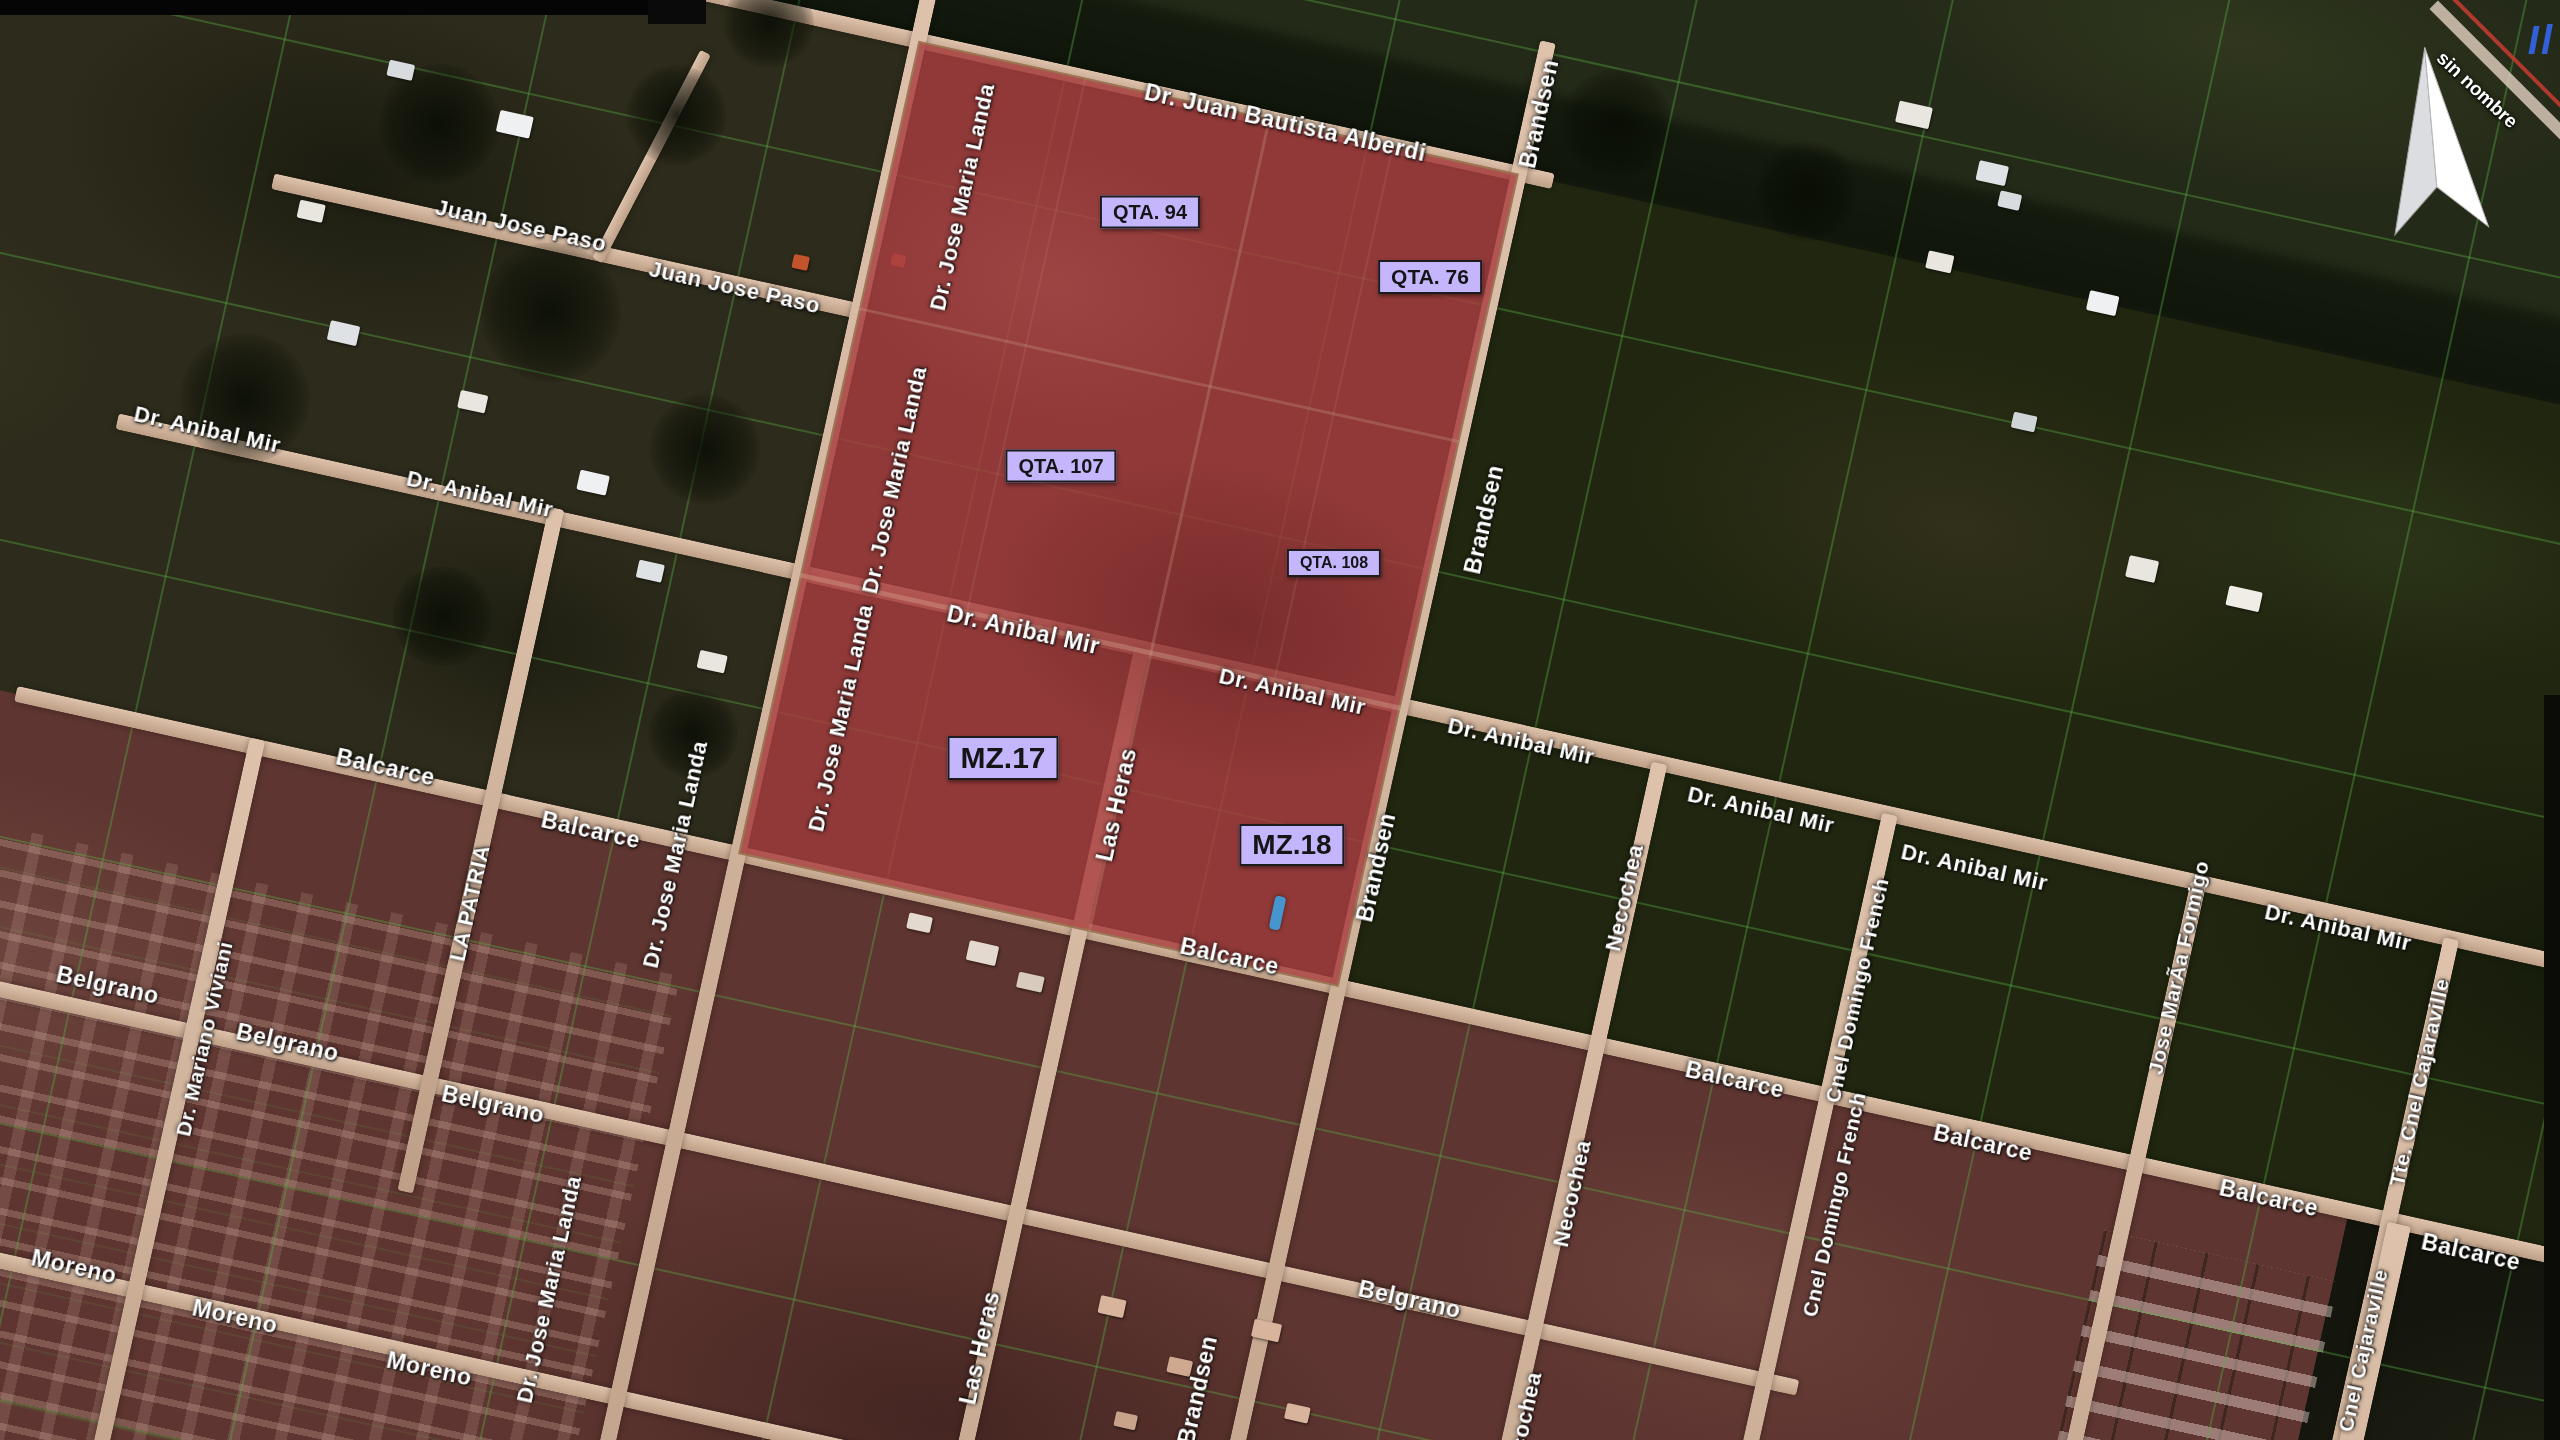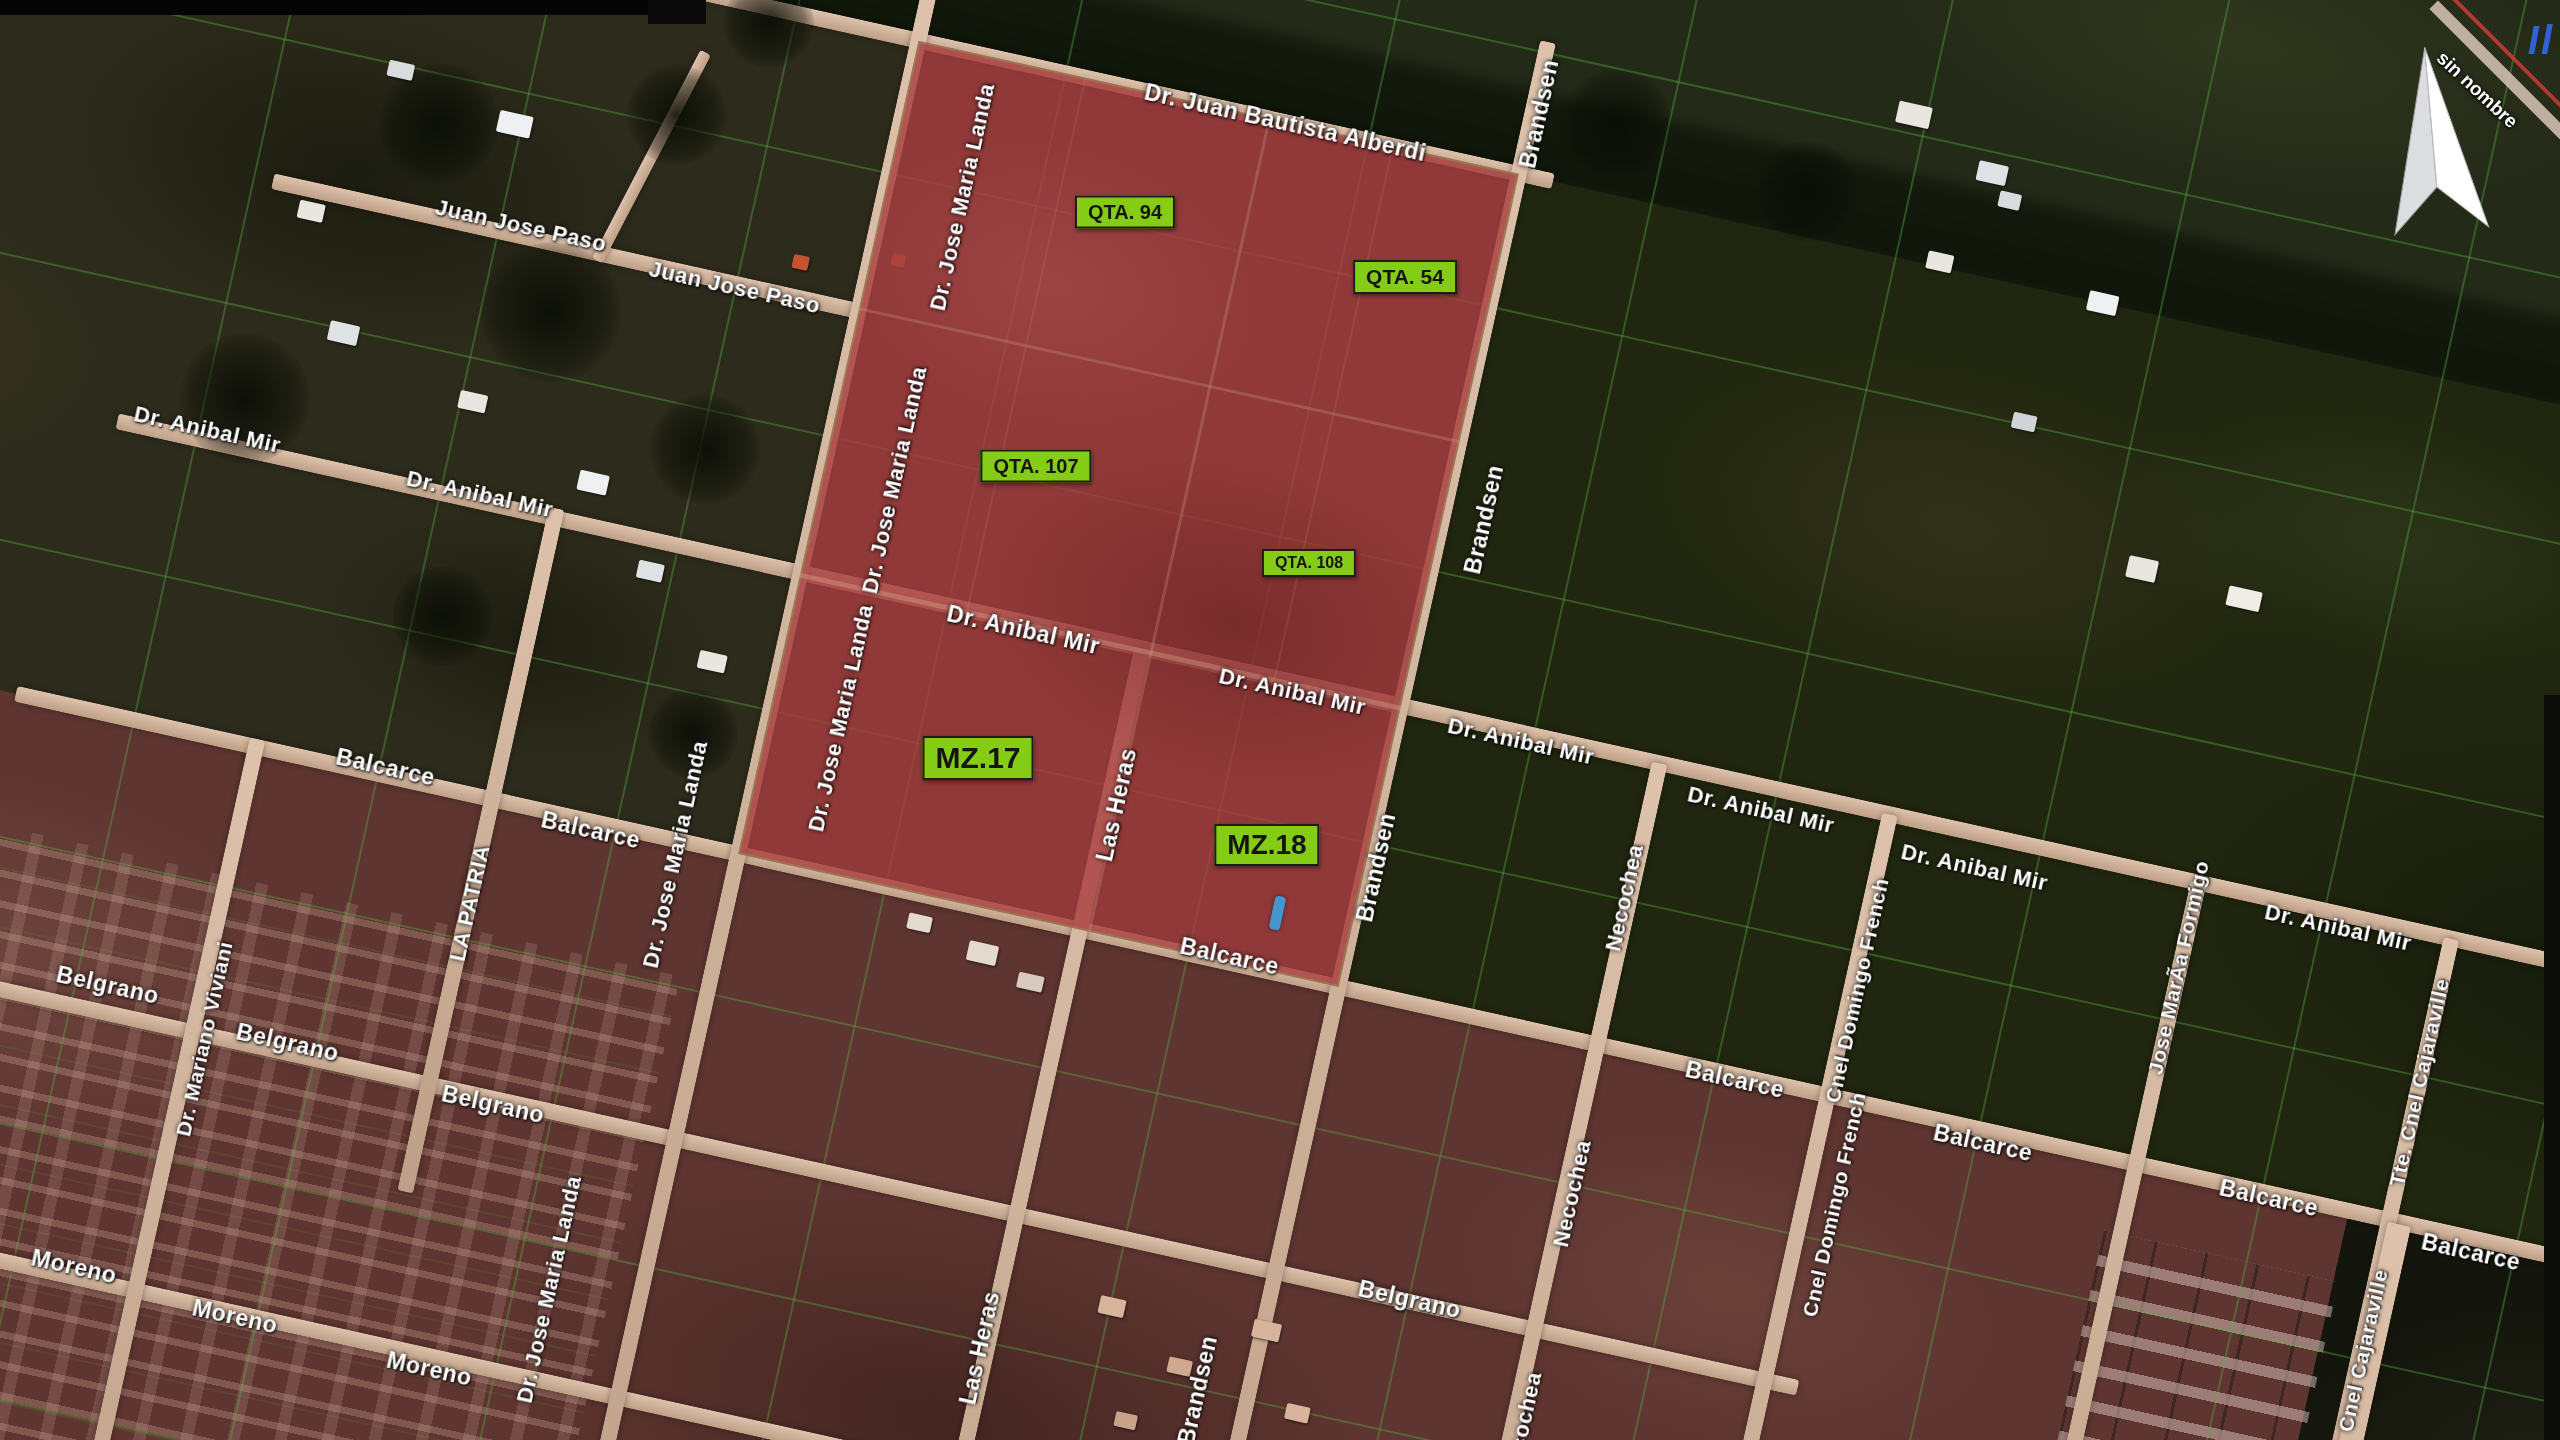--- a/index.html
+++ b/index.html
@@ -61,23 +61,23 @@
      repeating-linear-gradient(0deg, rgba(100,170,70,.14) 0 2px, transparent 2px 58px);}
   .hood-se{background:
      repeating-linear-gradient(0deg, rgba(242,222,215,.5) 0 11px, transparent 11px 36px),
      repeating-linear-gradient(90deg, rgba(20,22,12,.5) 0 3px, transparent 3px 52px);}
   .slabel{position:absolute;color:#fff;font-weight:bold;white-space:nowrap;
      text-shadow:0 0 5px rgba(0,0,0,.95),1px 1px 2px rgba(0,0,0,.9);letter-spacing:.6px;
      transform:translate(-50%,-50%);filter:blur(.4px);}
   .slabel.v{transform:translate(-50%,-50%) rotate(-90deg);}
   
   #overlay{position:absolute;inset:0;}
-  .pbox{position:absolute;transform:translate(-50%,-50%);background:#84cc16;color:#151515;
+  .pbox{position:absolute;transform:translate(-50%,-50%);background:#c4b5fd;color:#151515;
         border:2px solid #1c1c1c;font-weight:bold;padding:3px 11px;white-space:nowrap;
-        box-shadow:1px 2px 4px rgba(0,0,0,.45);filter:blur(.3px);}
+        box-shadow:1px 2px 4px rgba(0,0,0,.45);filter:blur(.3px);margin-left:25px;}
   .screenlabel{position:absolute;color:#fff;font-weight:bold;white-space:nowrap;
         text-shadow:0 0 5px rgba(0,0,0,.9),1px 1px 2px #000;transform:translate(-50%,-50%) rotate(43deg);}
   .topbar{position:absolute;left:0;top:0;width:648px;height:15px;background:#050505;}
   .topnub{position:absolute;left:648px;top:0;width:58px;height:24px;background:#0a0a0a;}
   .rightstrip{position:absolute;right:0;top:695px;width:16px;height:745px;background:#0b0c08;}
   .corner-mark{position:absolute;right:6px;top:18px;font-size:40px;font-weight:bold;
         font-style:italic;color:var(--corner,#3160d8);letter-spacing:2px;}
   .marker{position:absolute;left:1272px;top:896px;width:11px;height:34px;border-radius:4px;
         background:var(--marker,#4795cf);transform:rotate(12deg);box-shadow:0 0 4px rgba(0,0,0,.5);}
   
@@ -245,21 +245,21 @@
 
     <div id="compass">
       <svg width="100" height="195" viewBox="0 0 100 195">
         <polygon points="48,2 2,186 48,142" fill="#dcdde0" stroke="#9a9a9a" stroke-width="1"></polygon>
         <polygon points="48,2 96,186 48,142" fill="#ffffff" stroke="#b9b9b9" stroke-width="1"></polygon>
       </svg>
     </div>
 
     <div id="parcel-boxes">
         <div class="pbox" style="left: 1125px; top: 212px; font-size: 20px;">QTA. 94</div>
-        <div class="pbox" style="left: 1405px; top: 277px; font-size: 21px;">QTA. 54</div>
+        <div class="pbox" style="left: 1405px; top: 277px; font-size: 21px;">QTA. 76</div>
         <div class="pbox" style="left: 1036px; top: 466px; font-size: 20px;">QTA. 107</div>
         <div class="pbox" style="left: 1309px; top: 563px; font-size: 16px;">QTA. 108</div>
         <div class="pbox" style="left: 978px; top: 758px; font-size: 30px;">MZ.17</div>
         <div class="pbox" style="left: 1267px; top: 845px; font-size: 28px;">MZ.18</div>
       </div>
     <div id="screen-labels">
         <div class="screenlabel" style="left: 2477px; top: 90px; font-size: 19px; transform: translate(-50%, -50%) rotate(43deg);">sin nombre</div>
       </div>
 
     <div class="marker"></div>

